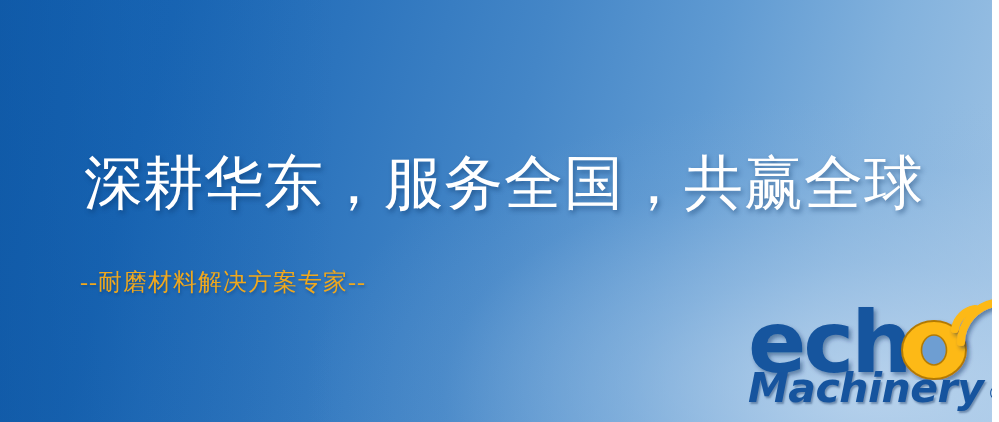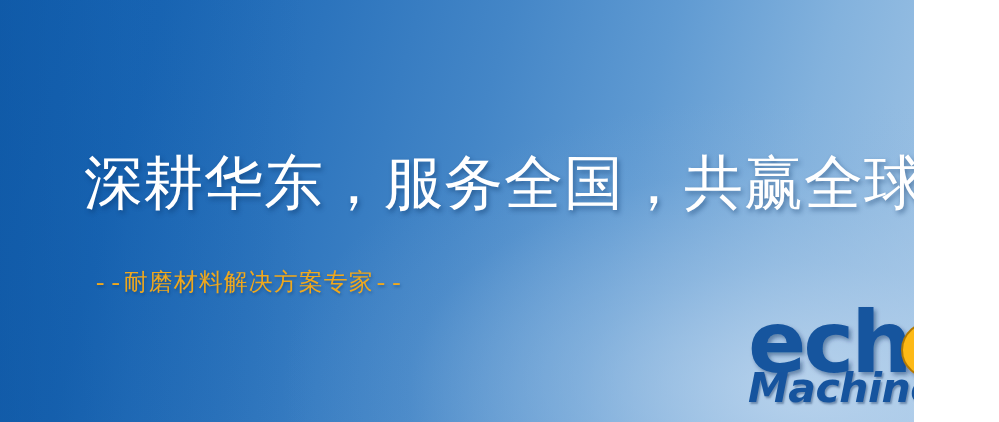--- a/index.html
+++ b/index.html
@@ -2,21 +2,21 @@
 <html><head>
 <meta charset="utf-8">
 <style>
   html, body {
     margin: 0;
     padding: 0;
     background: #ffffff;
   }
   #banner {
     position: relative;
-    width: 914px;
+    width: 992px;
     height: 422px;
     overflow: hidden;
     font-family: "Liberation Sans", sans-serif;
   }
   
   #bg-base {
     position: absolute;
     inset: 0;
     background: linear-gradient(105deg,
       #1463b4 0%,
@@ -57,23 +57,23 @@
     line-height: 1.05;
     letter-spacing: 1px;
     color: #ffffff;
     white-space: nowrap;
     text-shadow: 2px 3px 5px rgba(6, 46, 95, 0.45);
   }
 
   
   #subtitle {
     position: absolute;
-    left: 93px;
+    left: 80px;
     top: 266px;
-    font-family: Liberation Mono, monospace;
+    font-family: Liberation Serif, serif;
     font-size: 24px;
     letter-spacing: 1px;
     color: #f0a81c;
     white-space: nowrap;
     text-shadow: 1px 2px 3px rgba(8, 52, 104, 0.40);
   }
 
   
   #logo {
     position: absolute;

